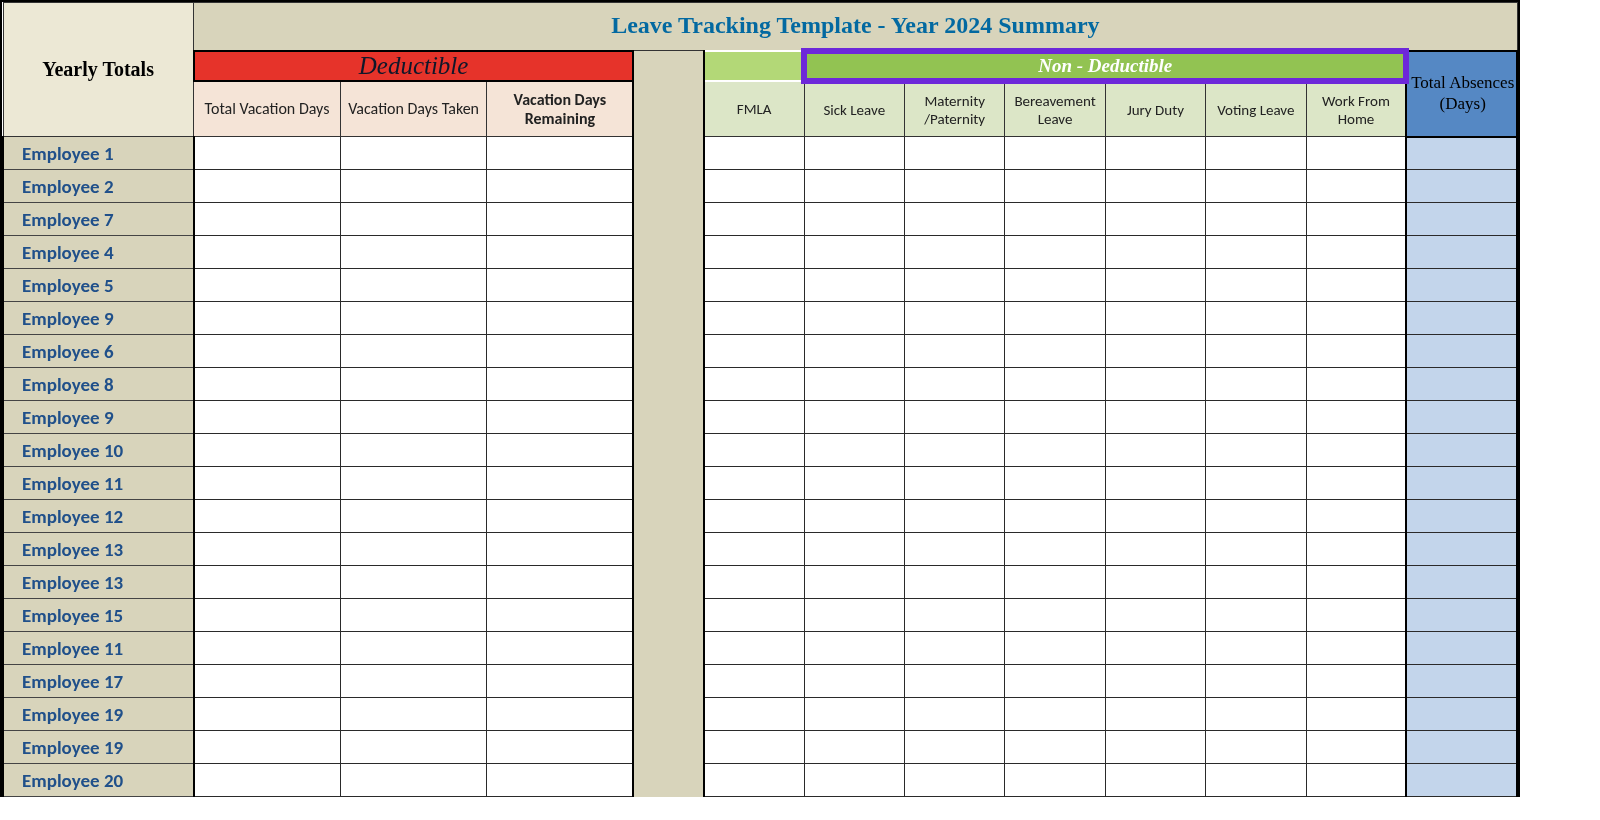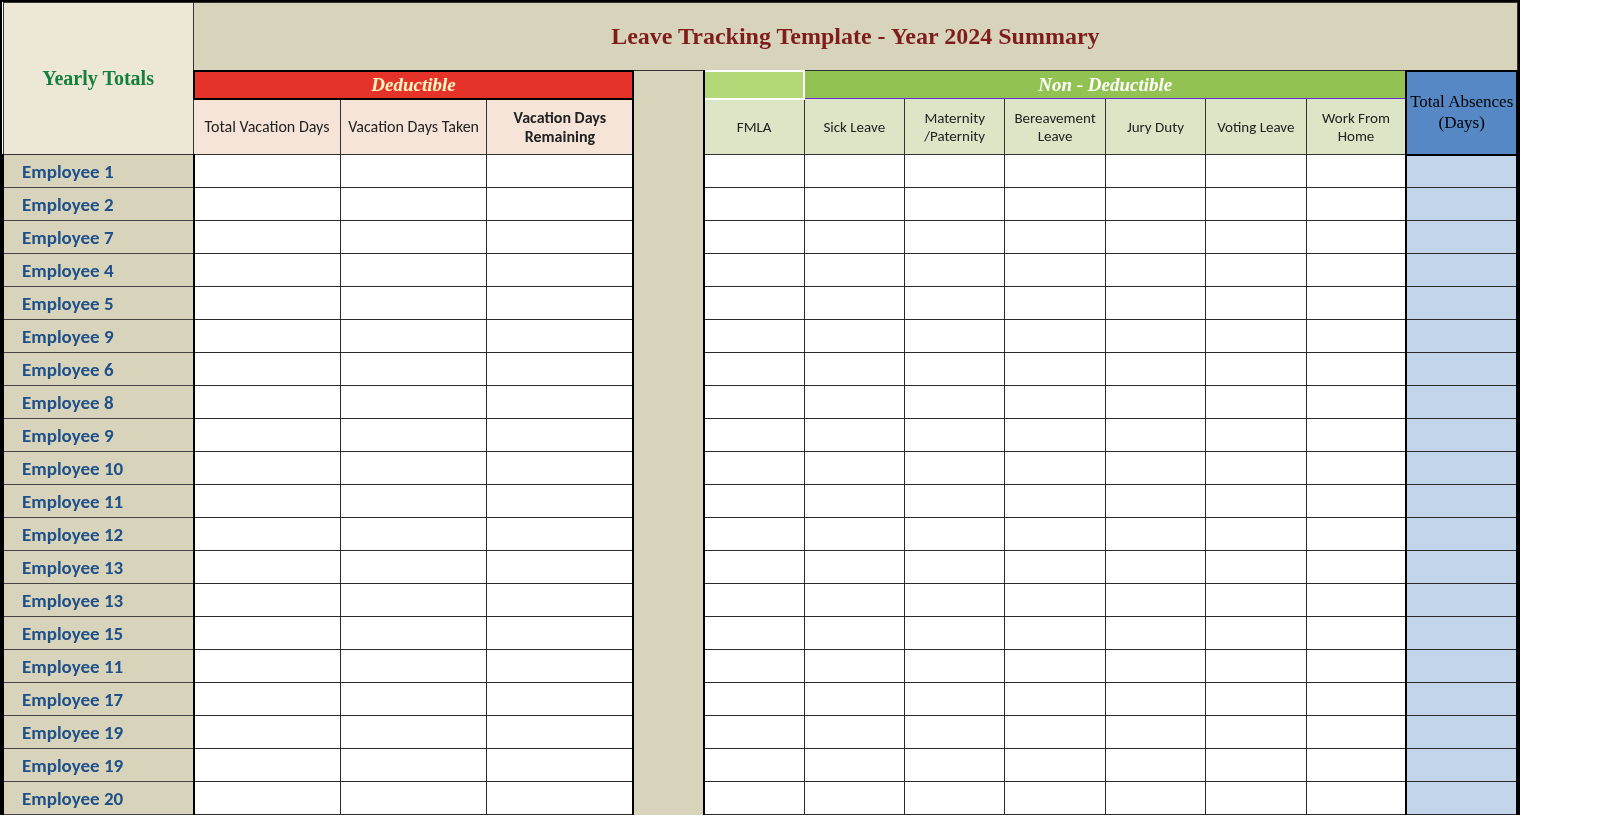--- a/index.html
+++ b/index.html
@@ -26,49 +26,49 @@
     vertical-align: middle;
     text-align: center;
     font-family: Calibri, Arial, sans-serif;
   }
   
   .title-cell {
     background: #d8d4bb;
     font-family: Georgia, 'Times New Roman', serif;
     font-weight: bold;
     font-size: 24px;
-    height: 68px;
-    color: #7f1d1d;
+    height: 48px;
+    color: #0369a1;
   }
   .yearly-totals {
     background: #ece8d5;
     font-family: Georgia, 'Times New Roman', serif;
     font-weight: bold;
     font-size: 20px;
-    color: #15803d;
+    color: #000000;
   }
   .deductible-hdr {
     background: #e6332a;
-    color: #fef9c3;
+    color: #0f172a;
     font-style: italic;
-    font-weight: bold;
+    font-weight: normal;
     font-family: Georgia, serif;
-    font-size: 19px;
+    font-size: 25px;
     height: 28px;
     border: 2px solid #000;
   }
   .nondeductible-hdr {
     background: #92c352;
     color: #fff;
     font-style: italic;
     font-weight: bold;
     font-family: Georgia, serif;
     font-size: 19px;
     height: 28px;
-    border: 1px solid #6d28d9;
+    border: 6px solid #6d28d9;
   }
   .nondeductible-blank {
     background: #b3d877;
     border: 2px solid #fff;
   }
   .spacer-col {
     background: #d8d4bb;
     border-left: 2px solid #000;
     border-right: 2px solid #000;
     border-top: none;

